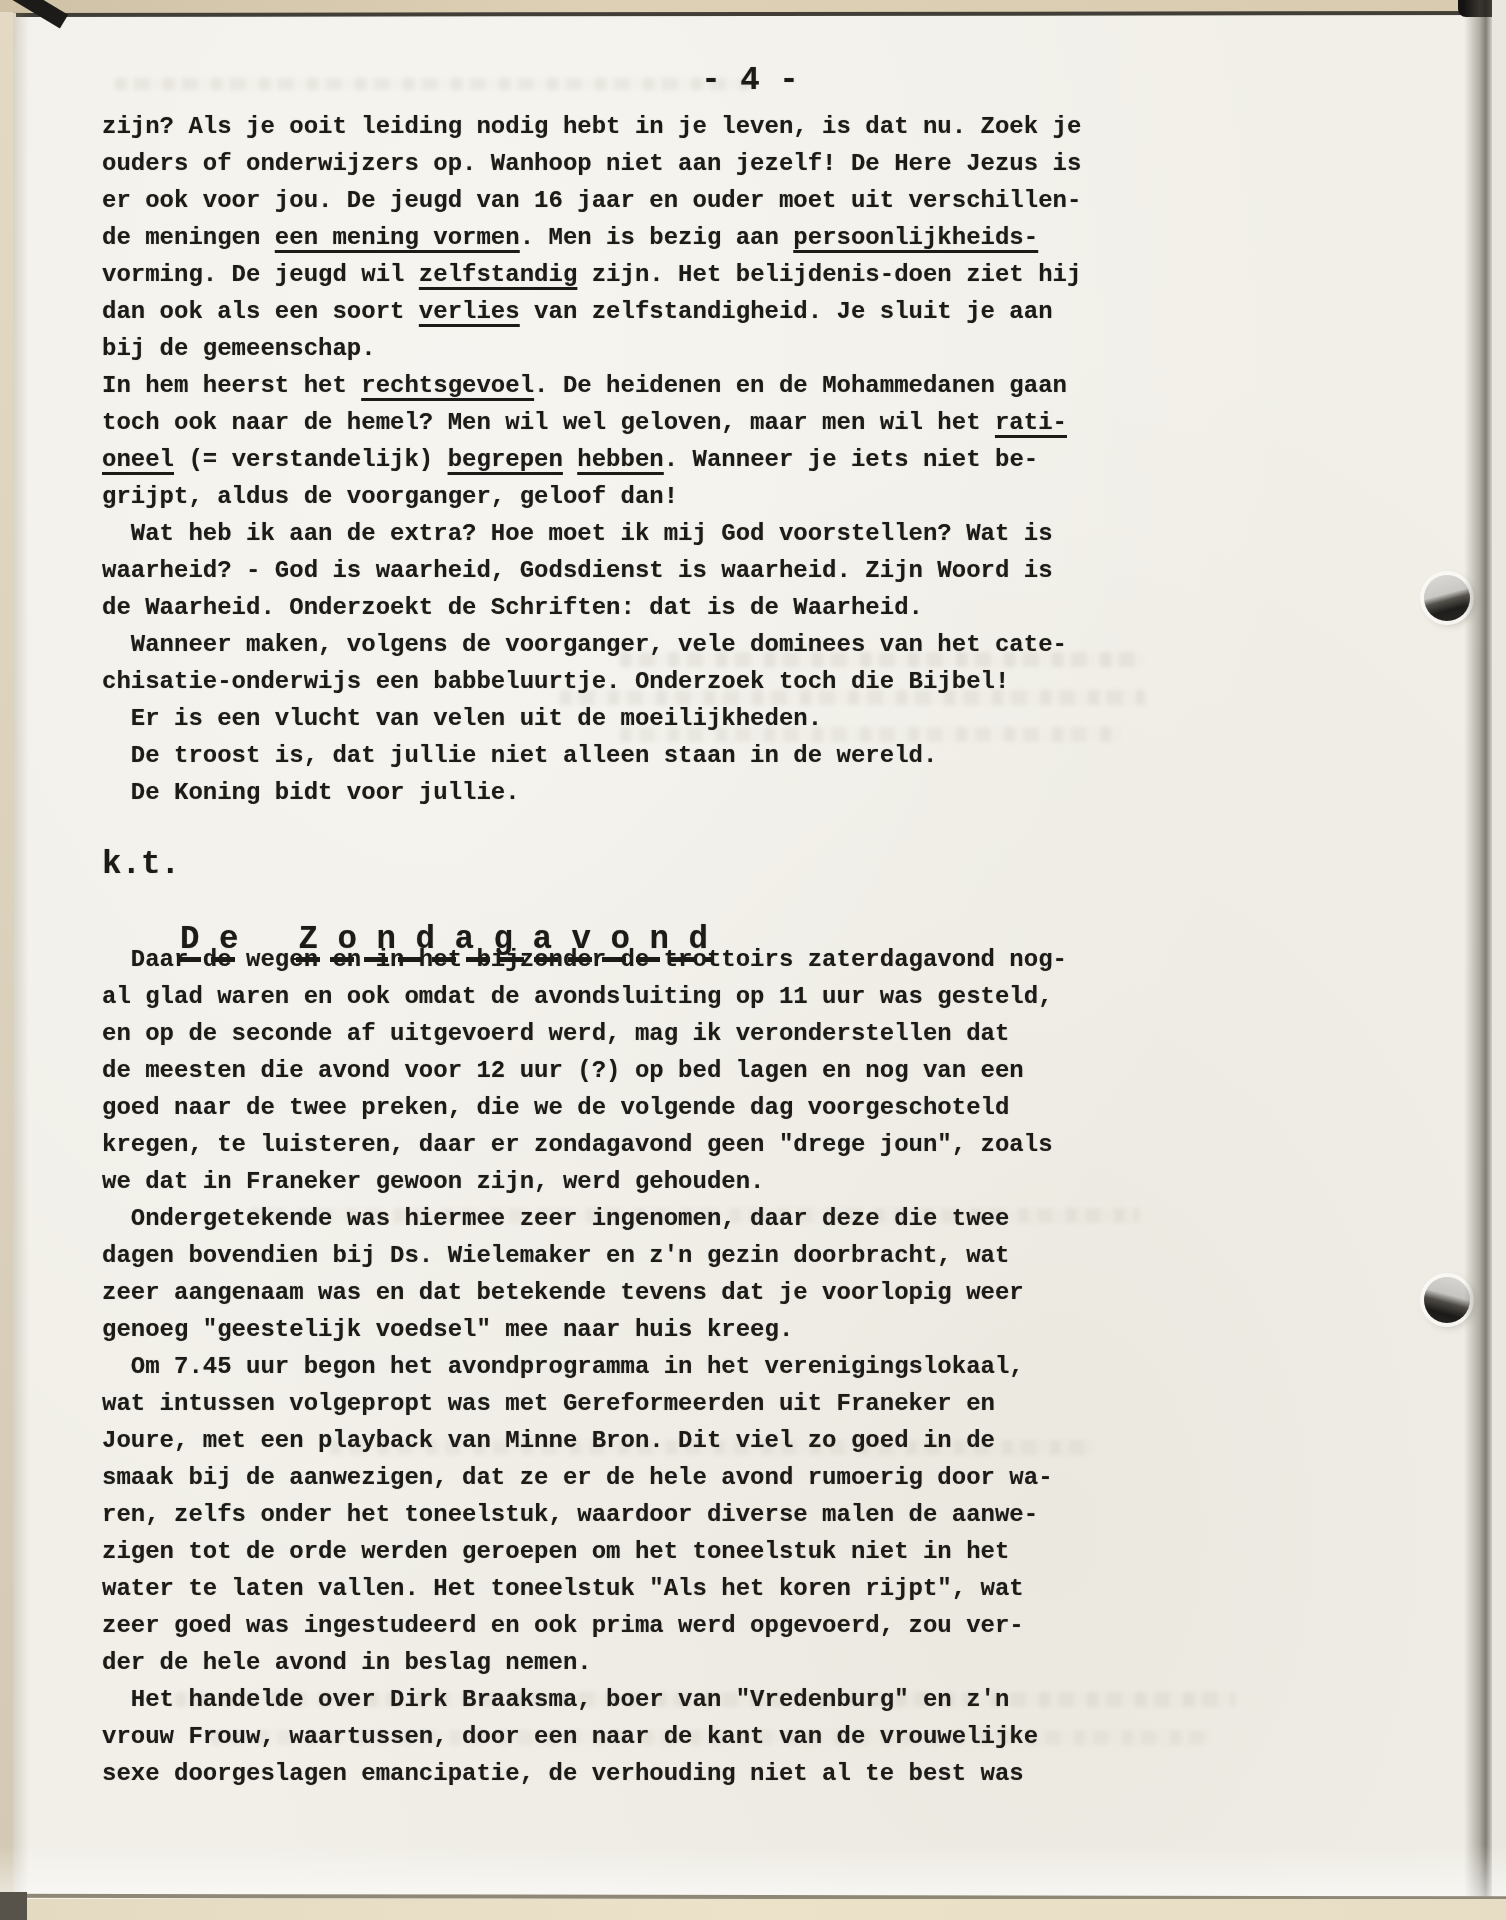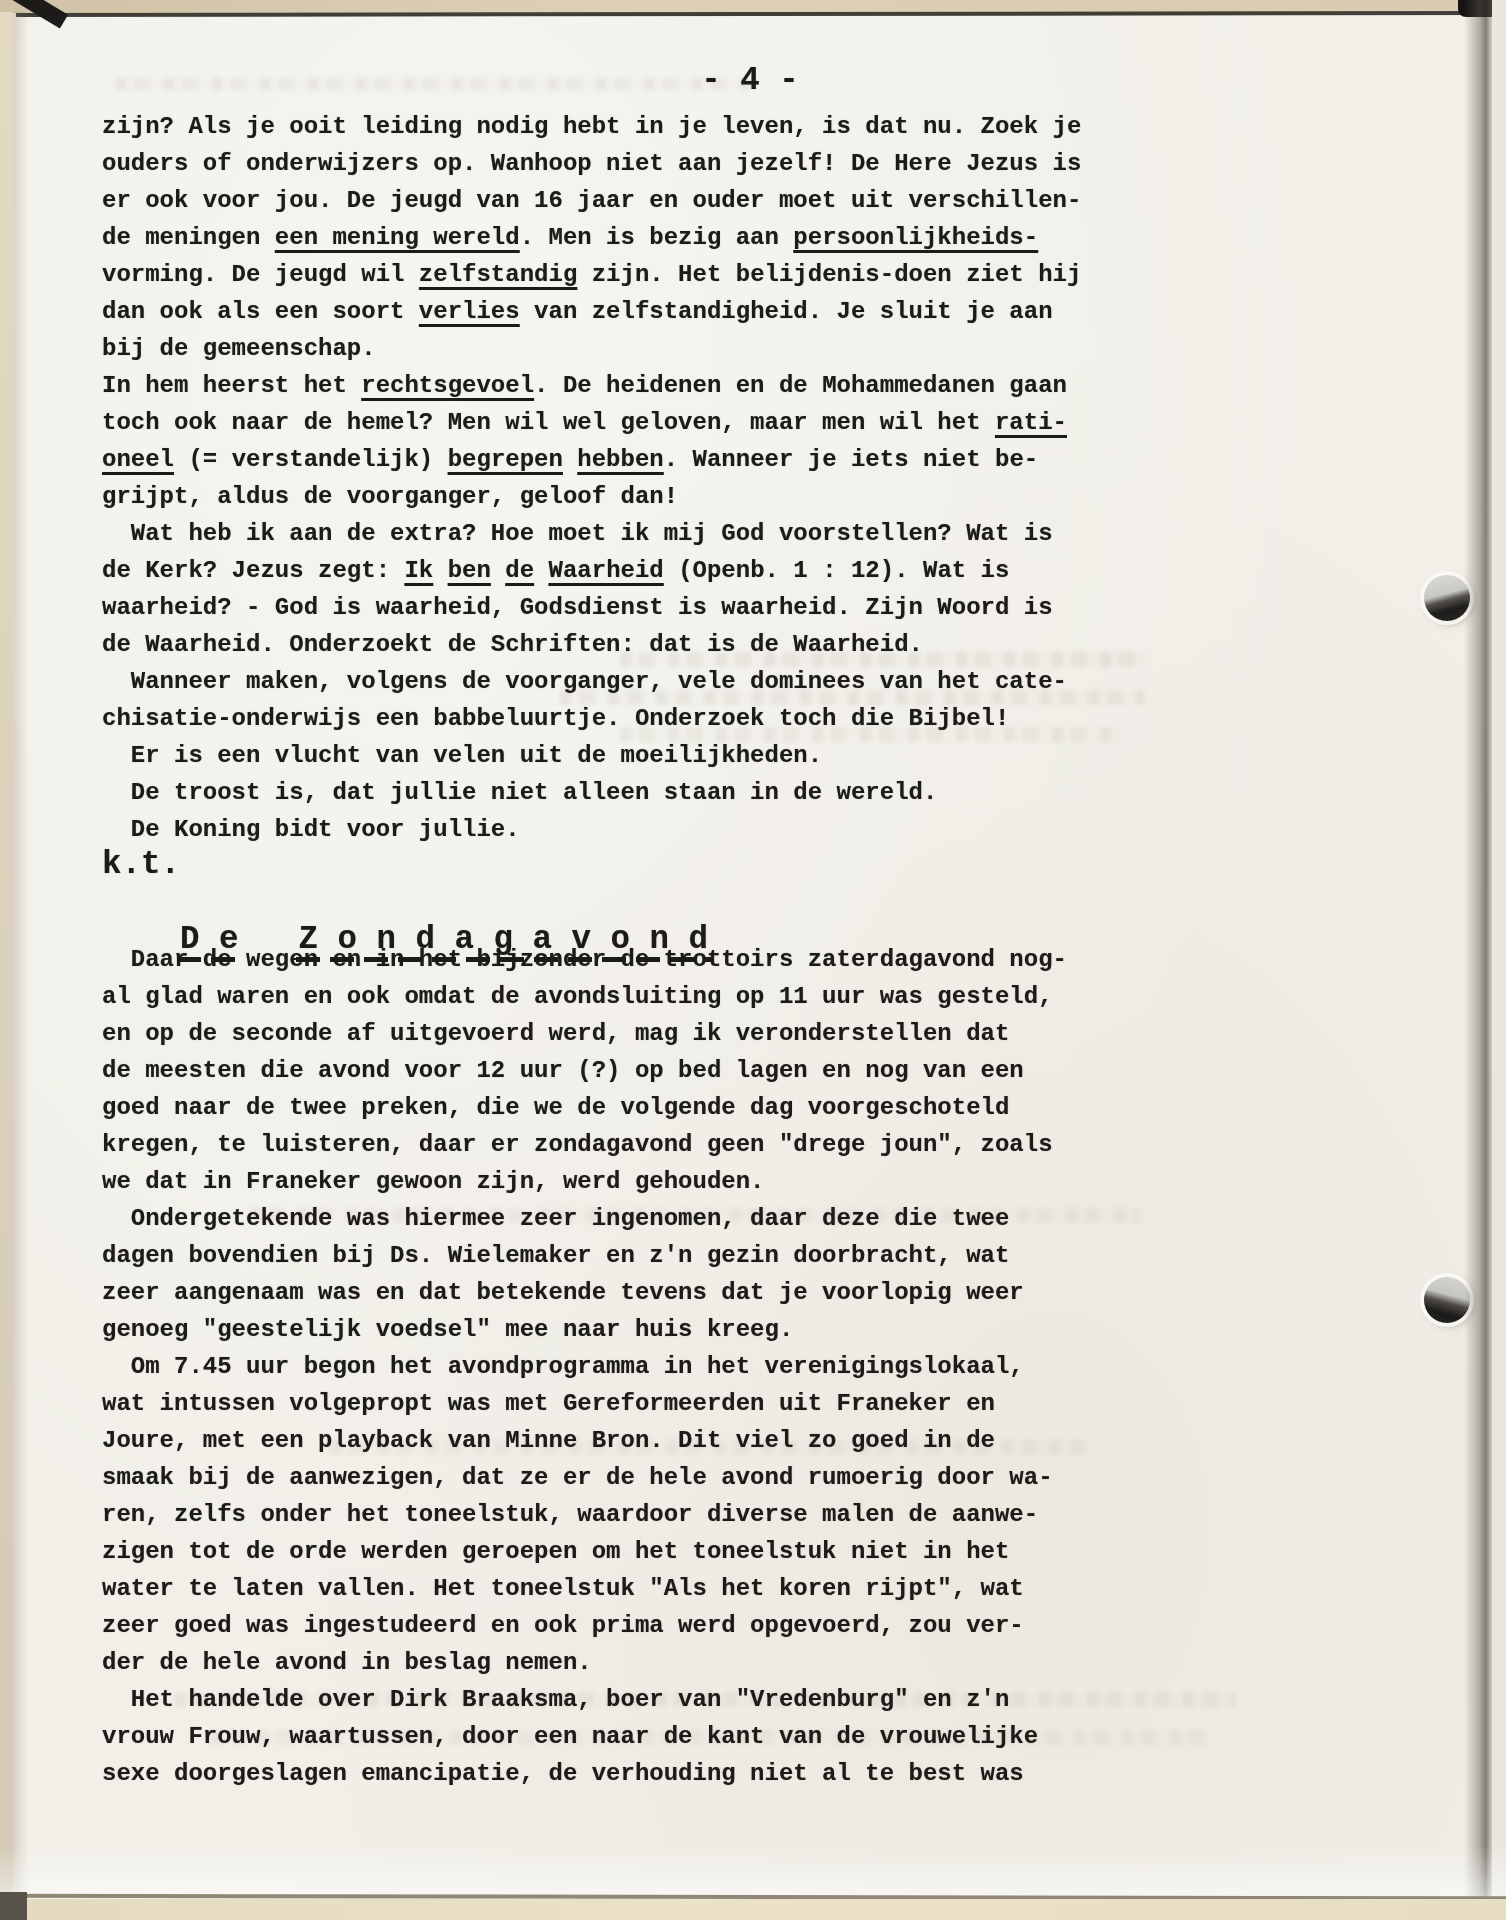--- a/index.html
+++ b/index.html
@@ -105,30 +105,29 @@
   <div class="ghost g6"></div>
   <div class="ghost g7"></div>
   <div class="ghost g8"></div>
 
   <div class="page-number">- 4 -</div>
 
   <div class="col sec1">
       <div class="line">zijn? Als je ooit leiding nodig hebt in je leven, is dat nu. Zoek je</div>
       <div class="line">ouders of onderwijzers op. Wanhoop niet aan jezelf! De Here Jezus is</div>
       <div class="line">er ook voor jou. De jeugd van 16 jaar en ouder moet uit verschillen-</div>
-      <div class="line">de meningen <span class="u">een mening wereld</span>. Men is bezig aan <span class="u">persoonlijkheids-</span></div>
+      <div class="line">de meningen <span class="u">een mening vormen</span>. Men is bezig aan <span class="u">persoonlijkheids-</span></div>
       <div class="line">vorming. De jeugd wil <span class="u">zelfstandig</span> zijn. Het belijdenis-doen ziet hij</div>
       <div class="line">dan ook als een soort <span class="u">verlies</span> van zelfstandigheid. Je sluit je aan</div>
       <div class="line">bij de gemeenschap.</div>
       <div class="line">In hem heerst het <span class="u">rechtsgevoel</span>. De heidenen en de Mohammedanen gaan</div>
       <div class="line">toch ook naar de hemel? Men wil wel geloven, maar men wil het <span class="u">rati-</span></div>
       <div class="line"><span class="u">oneel</span> (= verstandelijk) <span class="u">begrepen</span> <span class="u">hebben</span>. Wanneer je iets niet be-</div>
       <div class="line">grijpt, aldus de voorganger, geloof dan!</div>
       <div class="line">  Wat heb ik aan de extra? Hoe moet ik mij God voorstellen? Wat is</div>
-      <div class="line">de Kerk? Jezus zegt: <span class="u">Ik</span> <span class="u">ben</span> <span class="u">de</span> <span class="u">Waarheid</span> (Openb. 1 : 12). Wat is</div>
       <div class="line">waarheid? - God is waarheid, Godsdienst is waarheid. Zijn Woord is</div>
       <div class="line">de Waarheid. Onderzoekt de Schriften: dat is de Waarheid.</div>
       <div class="line">  Wanneer maken, volgens de voorganger, vele dominees van het cate-</div>
       <div class="line">chisatie-onderwijs een babbeluurtje. Onderzoek toch die Bijbel!</div>
       <div class="line">  Er is een vlucht van velen uit de moeilijkheden.</div>
       <div class="line">  De troost is, dat jullie niet alleen staan in de wereld.</div>
       <div class="line">  De Koning bidt voor jullie.</div>
     </div>
   <div class="sig">k.t.</div>
 

